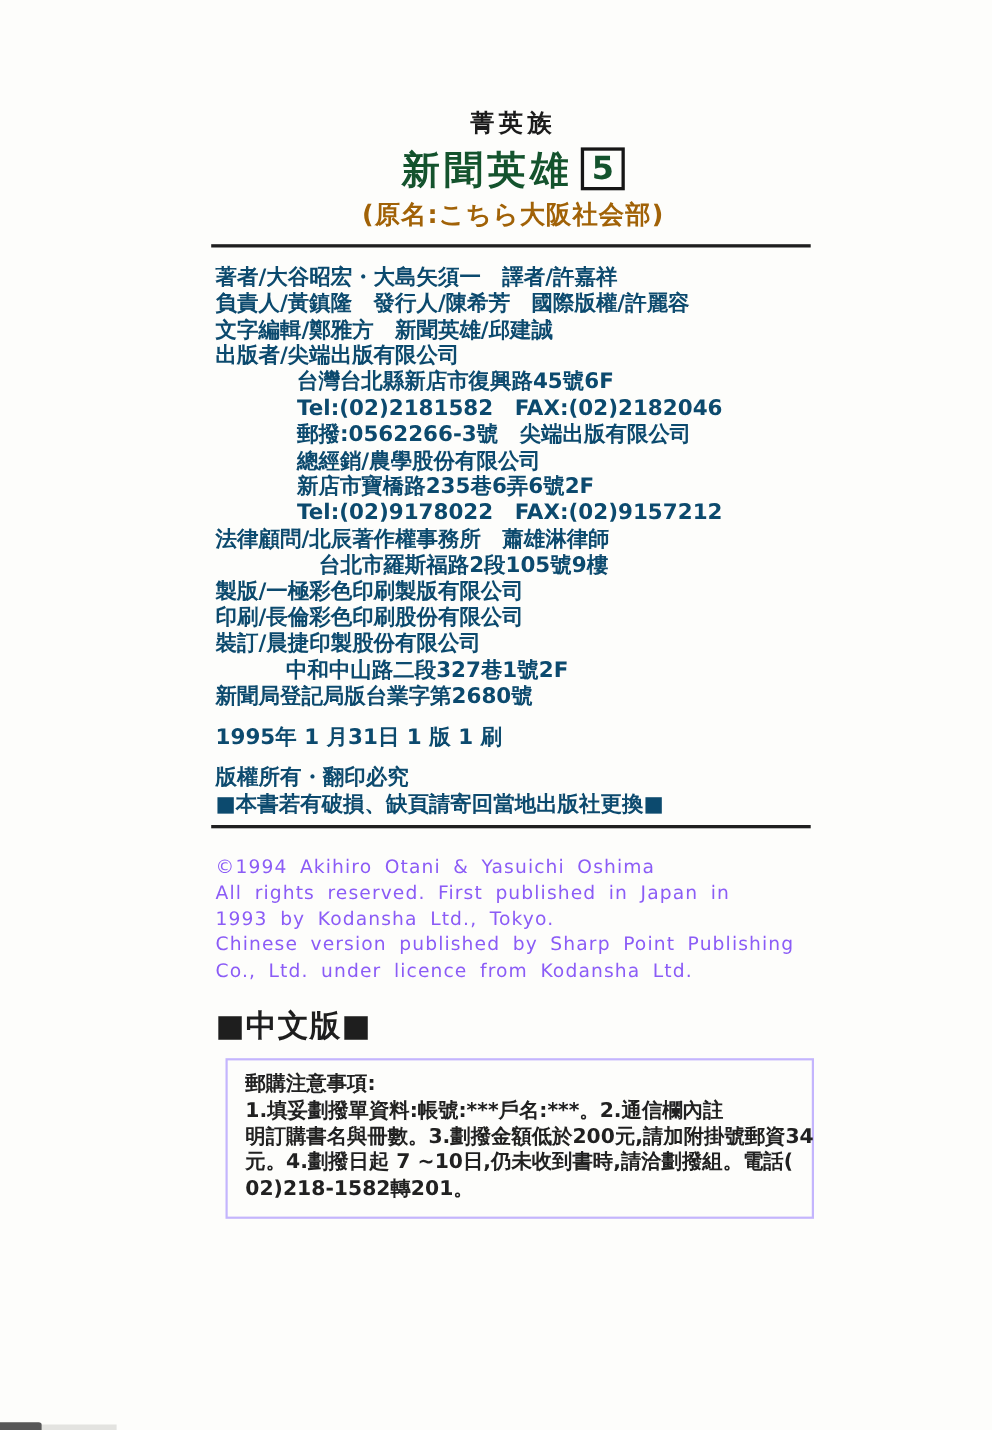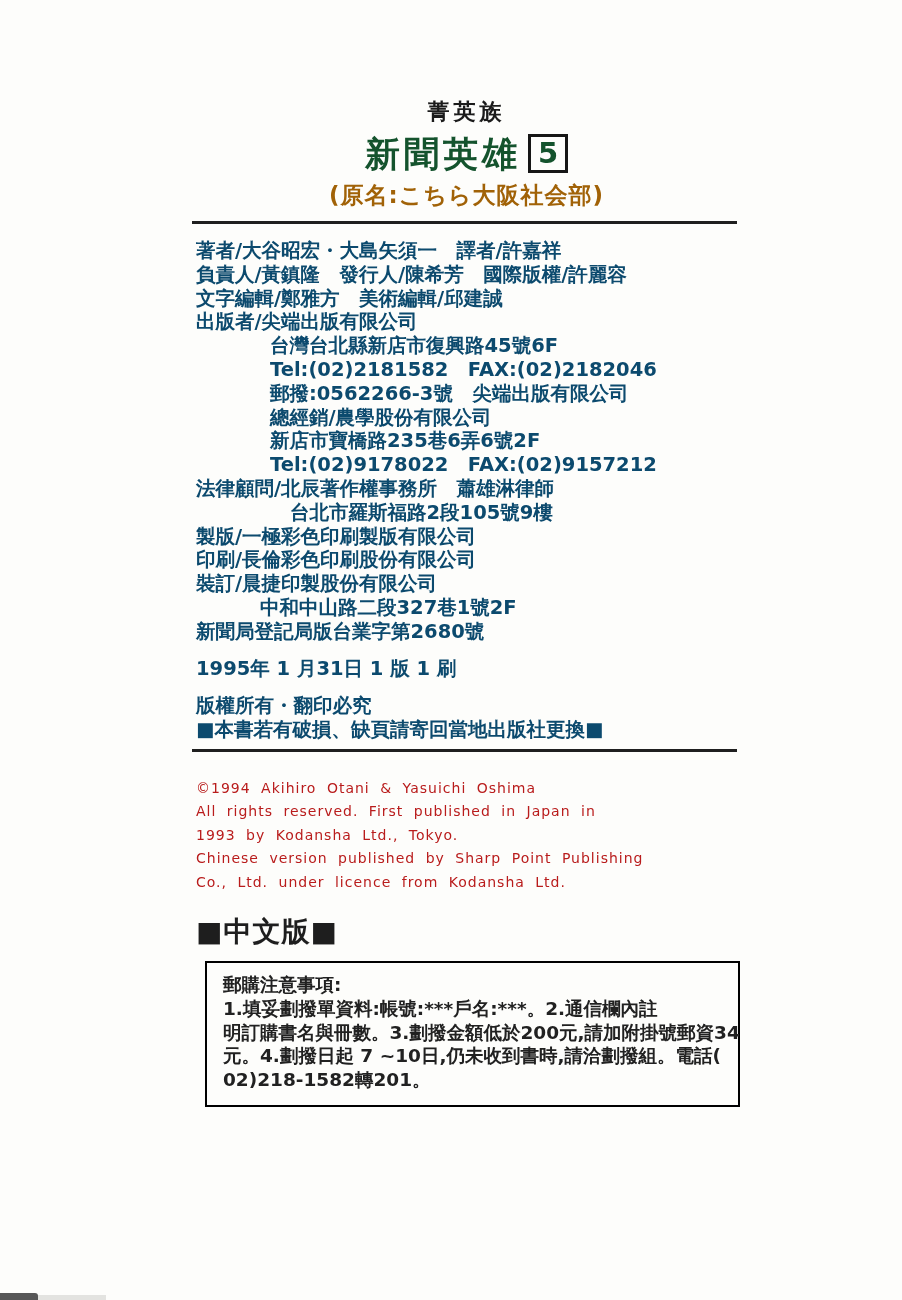--- a/index.html
+++ b/index.html
@@ -45,30 +45,30 @@
   }
   .ind-1 { padding-left:74px; }
   .ind-2 { padding-left:94px; }
   .ind-3 { padding-left:64px; }
   .date-line { margin-top:13px; }
   .copyright-line { margin-top:14px; font-weight:700; }
   .damage-line { font-weight:700; }
   
   .english-block { margin-top:25px; }
   .english-line {
-    font-size:14px; font-weight:500; line-height:23.4px;
-    letter-spacing:1px; word-spacing:5px; color:#b91c1c; white-space:nowrap;
+    font-size:17px; font-weight:500; line-height:23.4px;
+    letter-spacing:1px; word-spacing:5px; color:#8b5cf6; white-space:nowrap;
   }
   
   .cn-label { margin-top:19px; font-size:28px; font-weight:700; letter-spacing:1px; }
   
   .order-box {
     box-sizing:border-box;
     margin-top:10px; margin-left:9px; width:535px;
-    border:2px solid #000000;
+    border:2px solid #c4b5fd;
     padding:10px 15px 13px 16px;
     background:#fdfdfb;
   }
   .order-heading, .order-line {
     font-size:18.5px; font-weight:600; line-height:23.8px;
     white-space:nowrap; color:#212121;
   }
   
   .scan-smudge {
     position:absolute; left:0; bottom:0; width:38px; height:7px;
@@ -90,21 +90,21 @@
       <span>新聞英雄</span><span class="vol-box">5</span>
     </div>
     <div class="original-title">(原名:こちら大阪社会部)</div>
   </div>
 
   <div class="rule rule-top"></div>
 
   <div class="credits">
     <div class="credit-line">著者/大谷昭宏・大島矢須一　譯者/許嘉祥</div>
       <div class="credit-line">負責人/黃鎮隆　發行人/陳希芳　國際版權/許麗容</div>
-      <div class="credit-line">文字編輯/鄭雅方　美術編輯/邱建誠</div>
+      <div class="credit-line">文字編輯/鄭雅方　新聞英雄/邱建誠</div>
       <div class="credit-line">出版者/尖端出版有限公司</div>
       <div class="credit-line ind-1">台灣台北縣新店市復興路45號6F</div>
       <div class="credit-line ind-1">Tel:(02)2181582　FAX:(02)2182046</div>
       <div class="credit-line ind-1">郵撥:0562266-3號　尖端出版有限公司</div>
       <div class="credit-line ind-1">總經銷/農學股份有限公司</div>
       <div class="credit-line ind-1">新店市寶橋路235巷6弄6號2F</div>
       <div class="credit-line ind-1">Tel:(02)9178022　FAX:(02)9157212</div>
       <div class="credit-line">法律顧問/北辰著作權事務所　蕭雄淋律師</div>
       <div class="credit-line ind-2">台北市羅斯福路2段105號9樓</div>
       <div class="credit-line">製版/一極彩色印刷製版有限公司</div>

